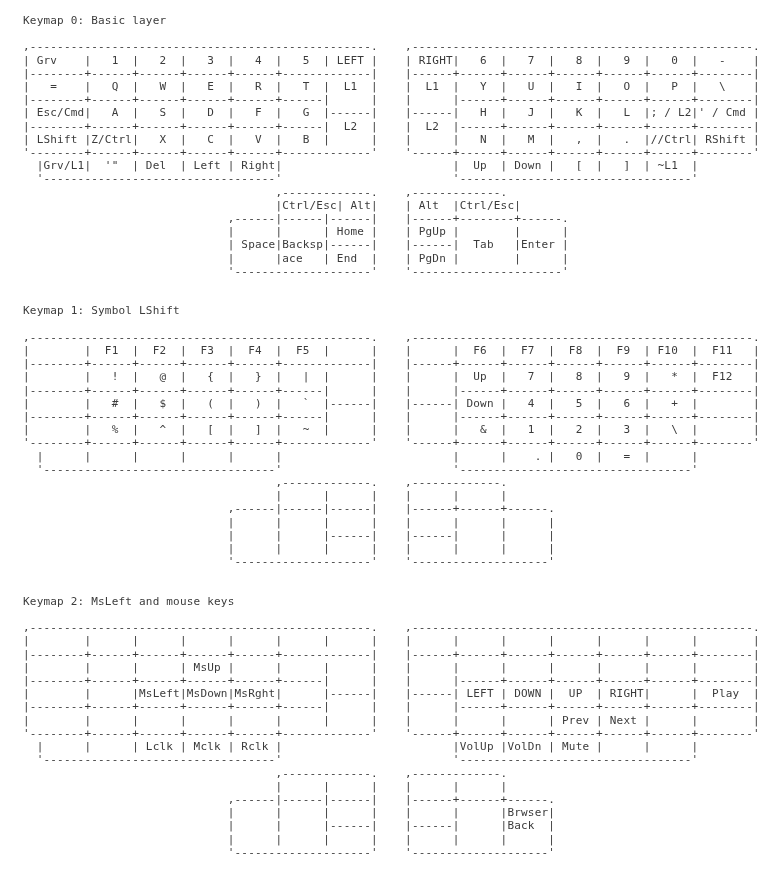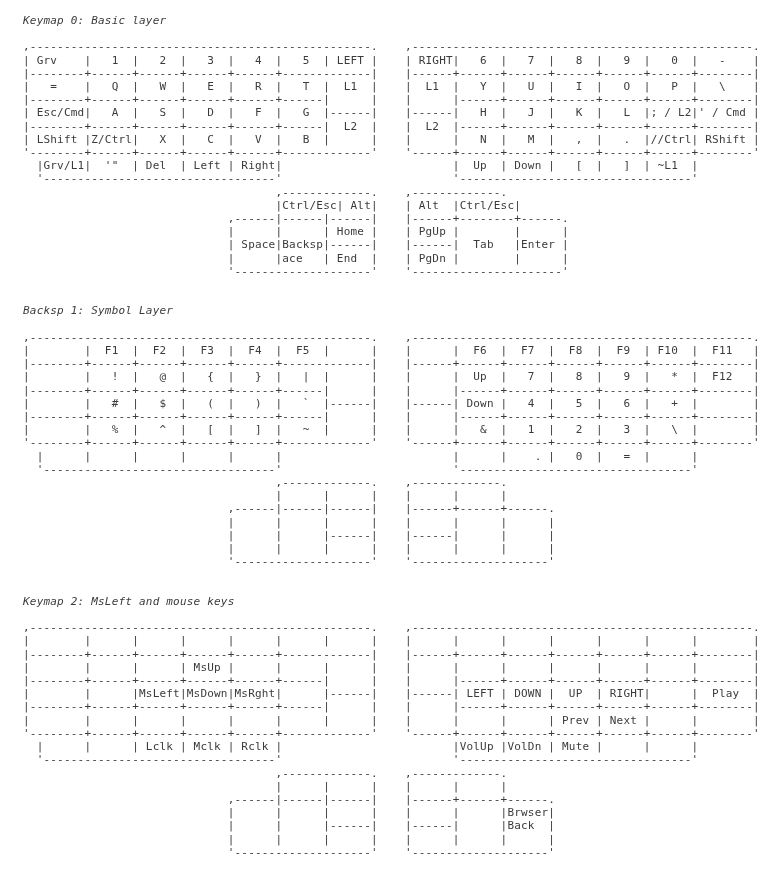--- a/index.html
+++ b/index.html
@@ -24,21 +24,20 @@
   pre {
     margin: 0;
     font-family: inherit;
     font-size: inherit;
     line-height: inherit;
     letter-spacing: inherit;
     white-space: pre;
   }
   .km-title {
     margin: 0 0 13.2px 0;
-    font-style: italic;
   }
   .km-art {
     margin: 0 0 26.4px 0;
   }
   .keymap-section:last-child .km-art {
     margin-bottom: 0;
   }
 </style>
 </head>
 <body>
@@ -61,21 +60,21 @@
                                      ,-------------.    ,-------------.
                                      |Ctrl/Esc| Alt|    | Alt  |Ctrl/Esc|
                               ,------|------|------|    |------+--------+------.
                               |      |      | Home |    | PgUp |        |      |
                               | Space|Backsp|------|    |------|  Tab   |Enter |
                               |      |ace   | End  |    | PgDn |        |      |
                               '--------------------'    '----------------------'</pre>
   </section>
 
   <section class="keymap-section">
-    <pre class="km-title">Backsp 1: Symbol Layer</pre>
+    <pre class="km-title">Keymap 1: Symbol LShift</pre>
     <pre class="km-art">,--------------------------------------------------.    ,--------------------------------------------------.
 |        |  F1  |  F2  |  F3  |  F4  |  F5  |      |    |      |  F6  |  F7  |  F8  |  F9  | F10  |  F11   |
 |--------+------+------+------+------+-------------|    |------+------+------+------+------+------+--------|
 |        |   !  |   @  |   {  |   }  |   |  |      |    |      |  Up  |   7  |   8  |   9  |   *  |  F12   |
 |--------+------+------+------+------+------|      |    |      |------+------+------+------+------+--------|
 |        |   #  |   $  |   (  |   )  |   `  |------|    |------| Down |   4  |   5  |   6  |   +  |        |
 |--------+------+------+------+------+------|      |    |      |------+------+------+------+------+--------|
 |        |   %  |   ^  |   [  |   ]  |   ~  |      |    |      |   &amp;  |   1  |   2  |   3  |   \  |        |
 '--------+------+------+------+------+-------------'    '------+------+------+------+------+------+--------'
   |      |      |      |      |      |                         |      |    . |   0  |   =  |      |

